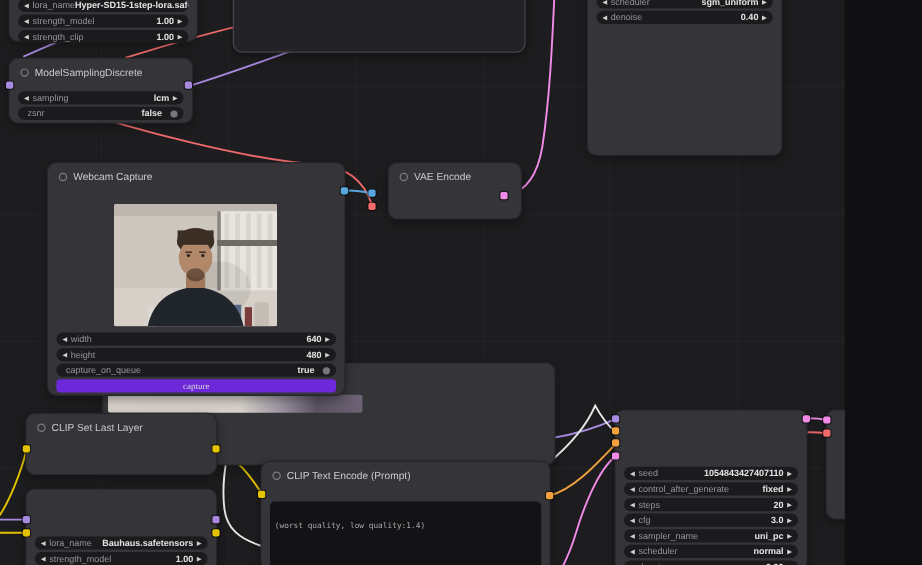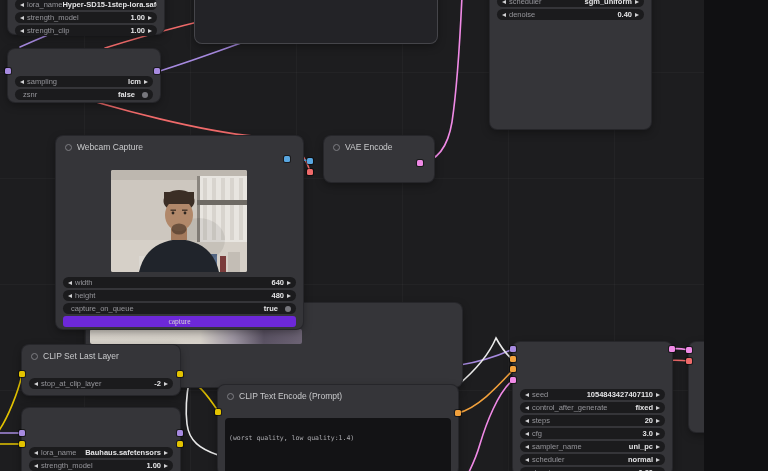--- a/index.html
+++ b/index.html
@@ -85,20 +85,24 @@
       <div class="widget">
         <span class="tri l"></span>
         <span class="wlabel">strength_clip</span>
         <span class="wvalue">1.00</span>
         <span class="tri r"></span>
       </div>
     </div>
   </div>
 
   <div class="node" style="left:8px;top:49px;width:152px;height:53px;">
+    <div class="ntitle">
+      <span class="cdot"></span>
+      <span>ModelSamplingDiscrete</span>
+    </div>
     <div class="widgets" style="top:27px;">
       <div class="widget">
         <span class="tri l"></span>
         <span class="wlabel">sampling</span>
         <span class="wvalue">lcm</span>
         <span class="tri r"></span>
       </div>
       <div class="widget">
         <span class="wlabel">zsnr</span>
         <span class="wvalue">false</span>
@@ -121,21 +125,21 @@
       </div>
       <div class="widget">
         <span class="tri l"></span>
         <span class="wlabel">denoise</span>
         <span class="wvalue">0.40</span>
         <span class="tri r"></span>
       </div>
     </div>
   </div>
 
-  <div class="node" style="left:40px;top:136px;width:247px;height:193px;margin-left:16px;">
+  <div class="node" style="left:40px;top:136px;width:247px;height:193px;">
     <div class="ntitle">
       <span class="cdot"></span>
       <span>Webcam Capture</span>
     </div>
     <div class="cam" style="left:55px;top:34px;width:136px;height:102px;">
       <svg width="136" height="102" viewBox="0 0 136 102">
         <rect x="0" y="0" width="136" height="102" fill="#cdc7bf"></rect>
         <rect x="0" y="0" width="136" height="10" fill="#bdb7af"></rect>
         <rect x="0" y="70" width="136" height="32" fill="#d6d0c8"></rect>
         <rect x="86" y="6" width="50" height="66" fill="#e8e5e0"></rect>
@@ -194,28 +198,20 @@
   </div>
   <div class="slot" style="left:307px;top:158px;background:#58a6e0;"></div>
   <div class="slot" style="left:307px;top:169px;background:#ef6a6a;"></div>
   <div class="slot" style="left:417px;top:160px;background:#f08ae6;"></div>
 
   <div class="node" style="left:22px;top:345px;width:158px;height:50px;">
     <div class="ntitle">
       <span class="cdot"></span>
       <span>CLIP Set Last Layer</span>
     </div>
-    <div class="widgets" style="top:33px;">
-      <div class="widget">
-        <span class="tri l"></span>
-        <span class="wlabel">stop_at_clip_layer</span>
-        <span class="wvalue">-2</span>
-        <span class="tri r"></span>
-      </div>
-    </div>
   </div>
   <div class="slot" style="left:19px;top:371px;background:#e3c300;"></div>
   <div class="slot" style="left:177px;top:371px;background:#e3c300;"></div>
 
   <div class="node" style="left:22px;top:408px;width:158px;height:70px;">
     <div class="widgets" style="top:39px;">
       <div class="widget">
         <span class="tri l"></span>
         <span class="wlabel">lora_name</span>
         <span class="wvalue">Bauhaus.safetensors</span>

